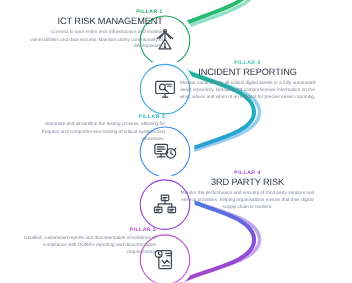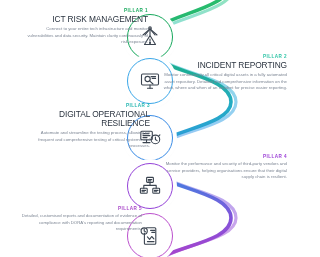--- a/index.html
+++ b/index.html
@@ -32,21 +32,21 @@
     position:absolute;left:0;top:0;
     width:46px;height:46px;border-radius:50%;
     box-sizing:border-box;
     border:1.6px solid #1aa85a;
   }
   .badge svg{width:24px;height:24px;display:block;position:relative;}
 
   
   .txt{position:absolute;width:124px;}
   .txt.right{text-align:right;}
-  .txt.left{text-align:right;}
+  .txt.left{text-align:center;}
 
   .kicker{
     font-size:4.6px;
     letter-spacing:.45px;
     font-weight:bold;
     margin:0 0 1.5px 0;
     line-height:1;
     text-transform:uppercase;
   }
   .title{
@@ -157,21 +157,20 @@
         <path d="M5 7.6h6"></path>
           <path d="M5 9.6h7"></path>
           <path d="M5 11.6h4"></path>
         <circle cx="17.4" cy="13.4" r="4.3"></circle>
         <path d="M17.4 11.1v2.4l1.7 1.1"></path>
         <path d="M20.6 10.1l1.3-1.3"></path>
       </svg>
     </div>
     <div class="txt right" style="left:26px;top:104px;">
       <p class="kicker" style="color:#21b5b0;">PILLAR 3</p>
-      <p class="title">DIGITAL OPERATIONAL RESILIENCE</p>
       <p class="body">Automate and streamline the testing process, allowing for frequent and comprehensive testing of critical systems and processes.</p>
     </div>
   </div>
 
   <div class="pillar">
     <div class="badge" style="left:127px;top:163px;">
       <div class="ring" style="border-color:#9442d8;"></div>
       <svg viewBox="0 0 24 24" fill="none" stroke="#3b4450" stroke-width="1.1" stroke-linecap="round" stroke-linejoin="round">
         <rect x="8.6" y="3.4" width="6.8" height="5" rx=".8"></rect>
         <rect x="2.4" y="14.2" width="6.8" height="5" rx=".8"></rect>
@@ -181,20 +180,21 @@
         <path d="M10.2 5.6h3.6"></path>
           <path d="M10.2 6.9h2.4"></path>
         <path d="M4 16.4h3.6"></path>
           <path d="M4 17.7h2.4"></path>
         <path d="M16.4 16.4H20"></path>
           <path d="M16.4 17.7h2.4"></path>
       </svg>
     </div>
     <div class="txt left" style="left:163px;top:155px;">
       <p class="kicker" style="color:#9b3fd6;">PILLAR 4</p>
+      <p class="title">3RD PARTY RISK</p>
       <p class="body">Monitor the performance and security of third-party vendors and service providers, helping organisations ensure that their digital supply chain is resilient.</p>
     </div>
   </div>
 
   <div class="pillar">
     <div class="badge" style="left:127px;top:213px;">
       <div class="ring" style="border-color:#bb50cd;"></div>
       <svg viewBox="0 0 24 24" fill="none" stroke="#3b4450" stroke-width="1.1" stroke-linecap="round" stroke-linejoin="round">
         <path d="M8.6 3.8h8.2a1 1 0 0 1 1 1v14.4a1 1 0 0 1-1 1H7.4a1 1 0 0 1-1-1V9"></path>
         <circle cx="6.2" cy="7" r="3.1"></circle>

